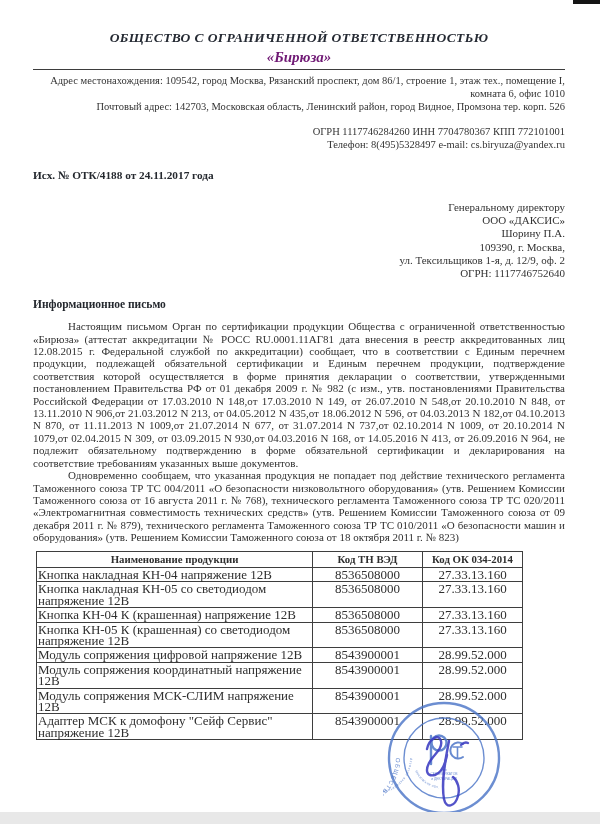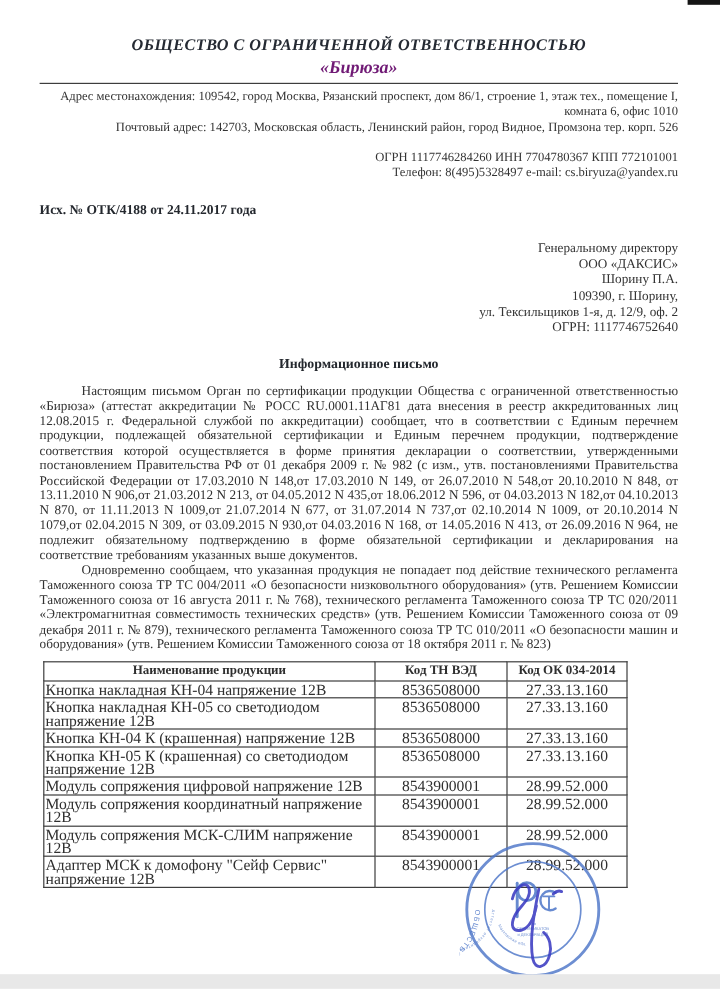--- a/index.html
+++ b/index.html
@@ -21,21 +21,21 @@
   .letterhead{text-align:center;padding-top:30px;}
   .org-type{font-size:13.5px;font-weight:bold;font-style:italic;letter-spacing:.4px;color:#252a33;}
   .org-name{font-size:15px;font-weight:bold;font-style:italic;margin-top:3px;color:#701a75;}
   .lh-divider{border:none;border-top:1.6px solid #3d3d3d;margin:3px 0 4px 0;}
   .addr{font-size:10.5px;line-height:13px;color:#333;text-align:right;}
   .reg-line{margin-top:12px;}
   
   .ref{margin-top:18px;font-size:11.3px;font-weight:bold;color:#24282e;}
   .recipient{margin-top:20px;text-align:right;font-size:11px;line-height:13.2px;color:#333;}
   
-  .letter-title{margin-top:18px;text-align:center;font-weight:bold;font-size:11.5px;color:#24282e;}
+  .letter-title{margin-top:18px;font-weight:bold;font-size:11.5px;color:#24282e;}
   .para{margin:0;text-align:justify;font-size:11px;line-height:12.4px;text-indent:35px;color:#313131;}
   .para.first{margin-top:10px;}
   
   table.products{
     margin-top:7px;margin-left:3px;
     border-collapse:collapse;width:486px;table-layout:fixed;
   }
   table.products th, table.products td{
     border:1px solid #3e3e3e;
     font-size:13px;line-height:11.4px;
@@ -65,21 +65,21 @@
       <div class="addr reg-line">ОГРН 1117746284260 ИНН 7704780367 КПП 772101001</div>
       <div class="addr">Телефон: 8(495)5328497 e-mail: cs.biryuza@yandex.ru</div>
     </header>
 
     <div class="ref">Исх. № ОТК/4188 от 24.11.2017 года</div>
 
     <div class="recipient">
       <div>Генеральному директору</div>
       <div>ООО «ДАКСИС»</div>
       <div>Шорину П.А.</div>
-      <div>109390, г. Шорину,</div>
+      <div>109390, г. Москва,</div>
       <div>ул. Тексильщиков 1-я,  д. 12/9, оф. 2</div>
       <div>ОГРН: 1117746752640</div>
     </div>
 
     <div class="letter-title">Информационное письмо</div>
 
     <p class="para first">Настоящим письмом Орган по сертификации продукции Общества с ограниченной ответственностью «Бирюза» (аттестат аккредитации № РОСС RU.0001.11АГ81 дата внесения в реестр аккредитованных лиц 12.08.2015 г. Федеральной службой по аккредитации) сообщает, что в соответствии с Единым перечнем продукции, подлежащей обязательной сертификации и Единым перечнем продукции, подтверждение соответствия которой осуществляется в форме принятия декларации о соответствии, утвержденными постановлением Правительства РФ от 01 декабря 2009 г. № 982 (с изм., утв. постановлениями Правительства Российской Федерации от 17.03.2010 N 148,от 17.03.2010 N 149, от 26.07.2010 N 548,от 20.10.2010 N 848, от 13.11.2010 N 906,от 21.03.2012 N 213, от 04.05.2012 N 435,от 18.06.2012 N 596, от 04.03.2013 N 182,от 04.10.2013 N 870, от 11.11.2013 N 1009,от 21.07.2014 N 677, от 31.07.2014 N 737,от 02.10.2014 N 1009, от 20.10.2014 N 1079,от 02.04.2015 N 309, от 03.09.2015 N 930,от 04.03.2016 N 168, от 14.05.2016 N 413, от 26.09.2016 N 964, не подлежит обязательному подтверждению в форме обязательной сертификации и декларирования на соответствие требованиям указанных выше документов.</p>
     <p class="para">Одновременно сообщаем, что указанная продукция не попадает под действие технического регламента Таможенного союза ТР ТС 004/2011 «О безопасности низковольтного оборудования» (утв. Решением Комиссии Таможенного союза от 16 августа 2011 г. № 768), технического регламента Таможенного союза ТР ТС 020/2011 «Электромагнитная совместимость технических средств» (утв. Решением Комиссии Таможенного союза от 09 декабря 2011 г. № 879), технического регламента Таможенного союза ТР ТС 010/2011 «О безопасности машин и оборудования» (утв. Решением Комиссии Таможенного союза от 18 октября 2011 г. № 823)</p>
 
     <table class="products">

